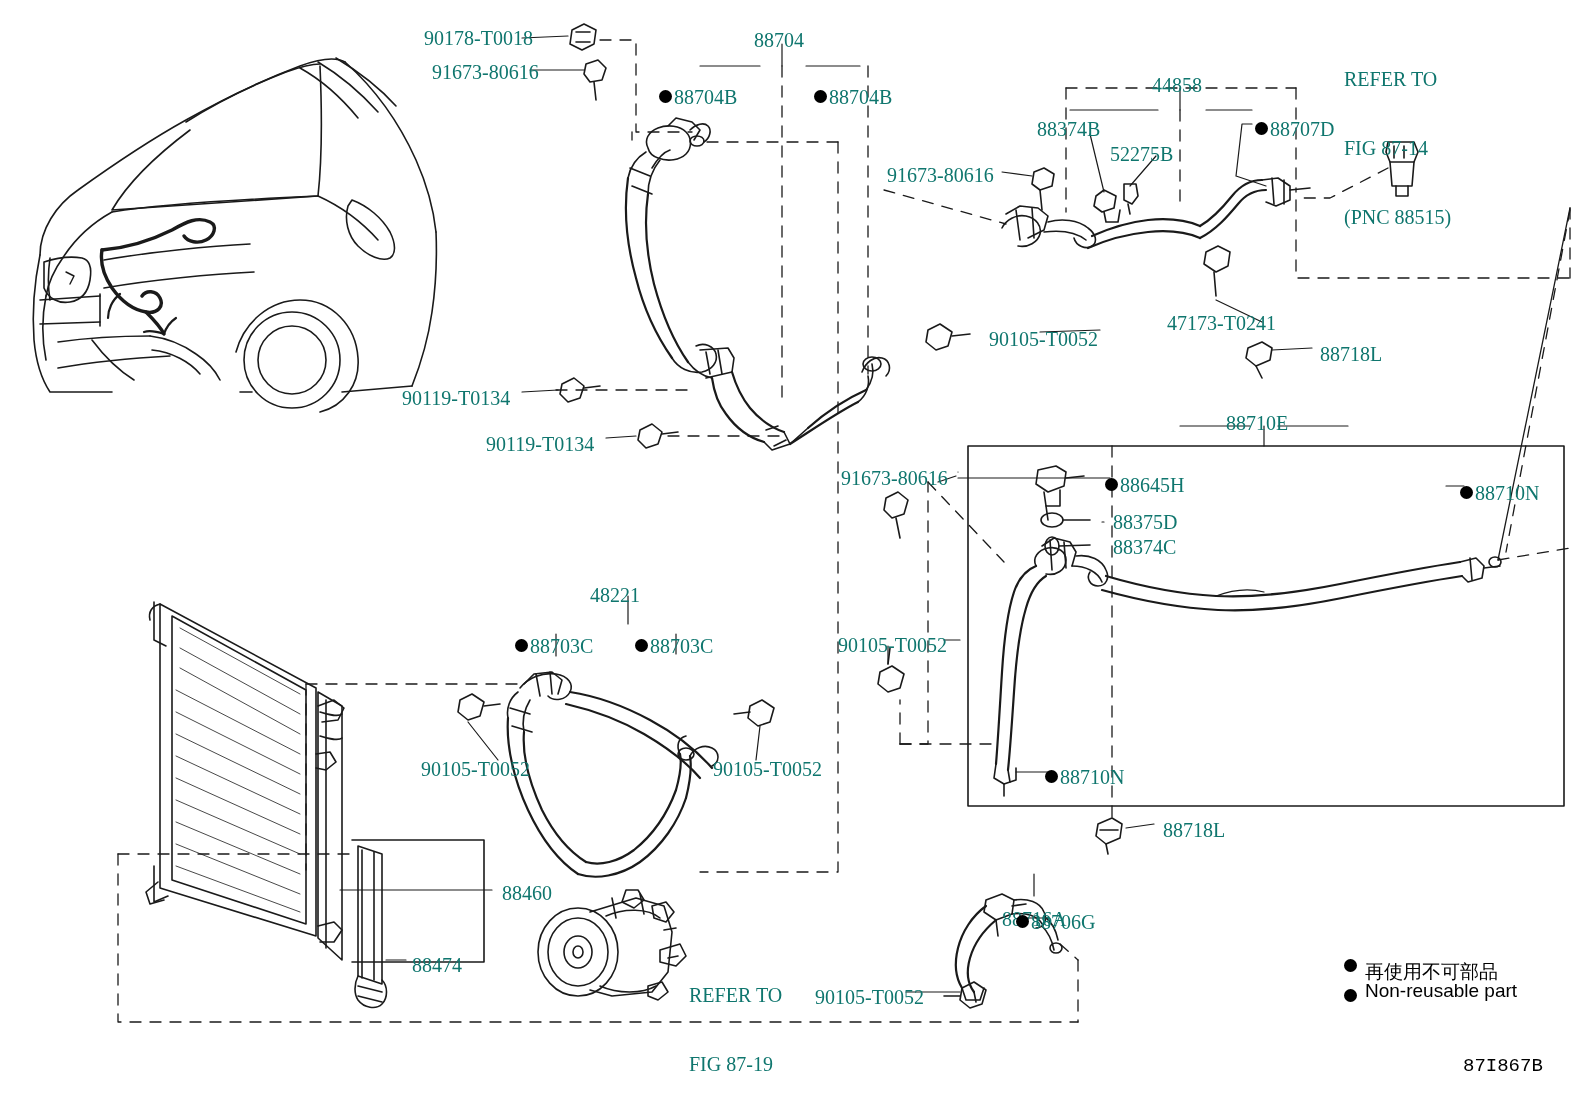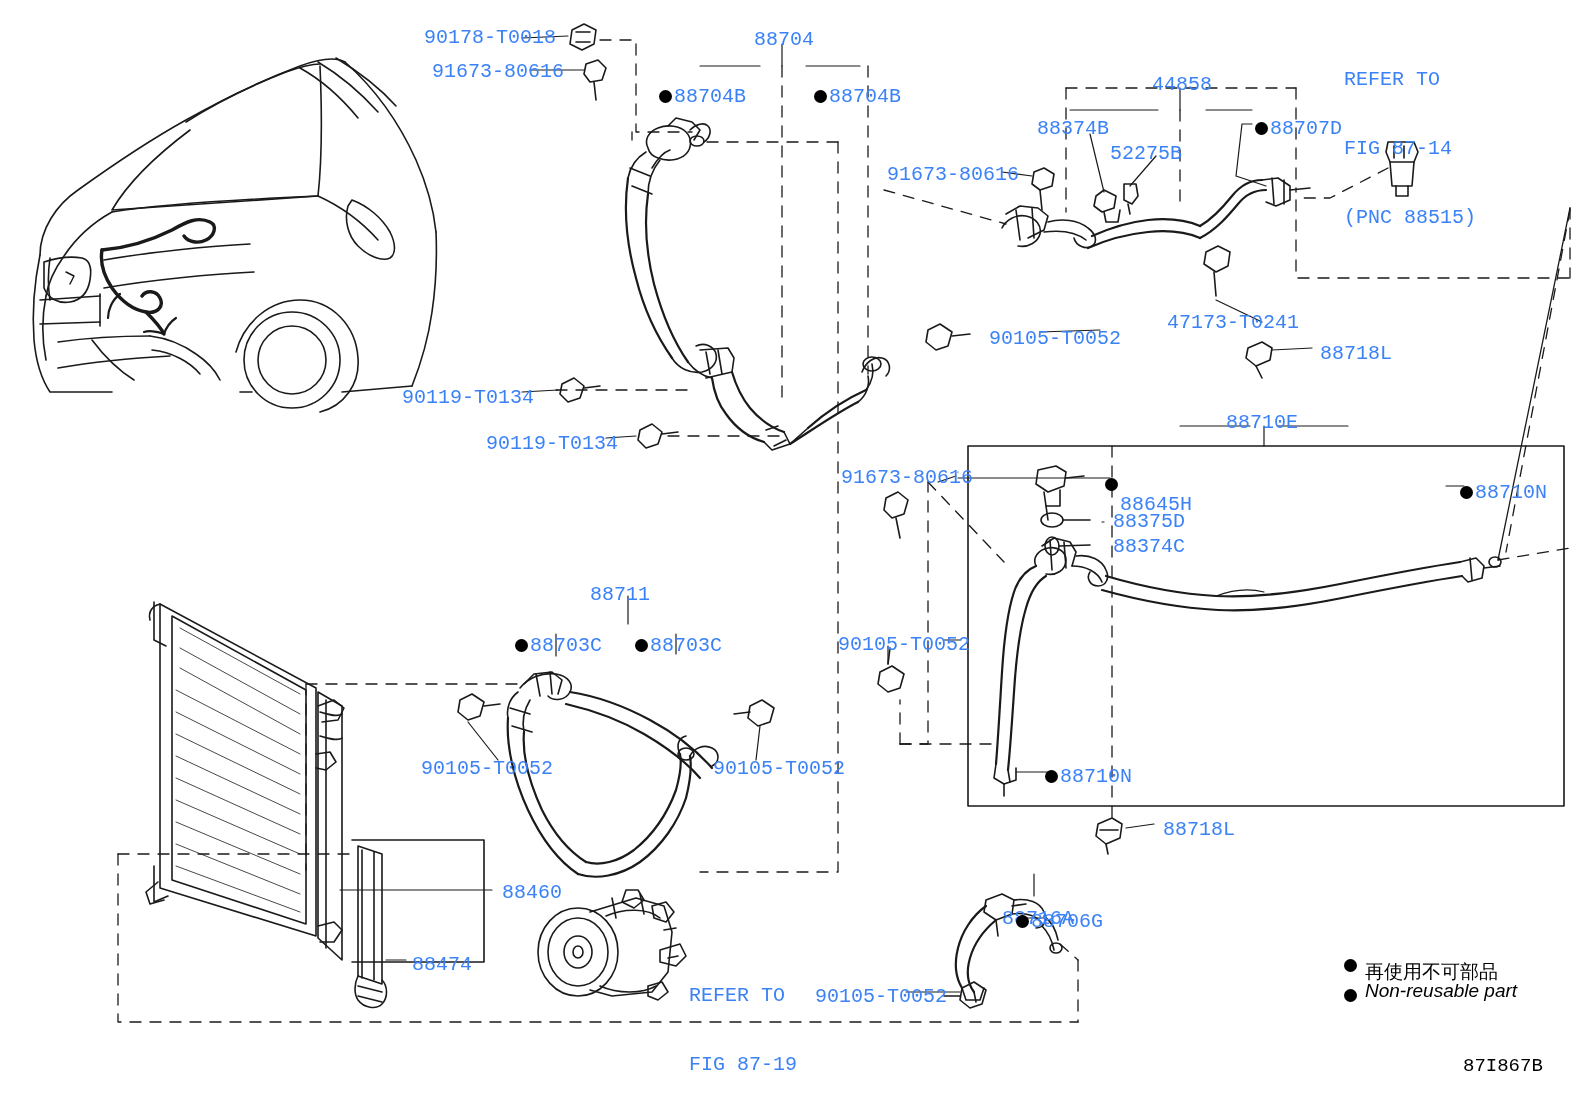--- a/index.html
+++ b/index.html
@@ -19,23 +19,23 @@
   }
   svg.layer {
     position: absolute;
     left: 0;
     top: 0;
     width: 1592px;
     height: 1099px;
   }
   .lbl {
     position: absolute;
-    font-family: Liberation Mono, monospace;
+    font-family: Liberation Serif, serif;
     font-size: 20px;
-    color: #3b82f6;
+    color: #0f766e;
     white-space: pre;
     line-height: 24px;
     letter-spacing: 0px;
   }
   .dot {
     position: absolute;
     width: 13px;
     height: 13px;
     border-radius: 50%;
     background: #000000;
@@ -473,27 +473,27 @@
   <div class="lbl" style="left:1167px; top:311px;"><span>47173-T0241</span></div>
   <div class="lbl" style="left:989px; top:327px;"><span>90105-T0052</span></div>
   <div class="lbl" style="left:1320px; top:342px;"><span>88718L</span></div>
   <div class="lbl" style="left:1226px; top:411px;"><span>88710E</span></div>
 
   <div class="lbl" style="left:402px; top:386px;"><span>90119-T0134</span></div>
   <div class="lbl" style="left:486px; top:432px;"><span>90119-T0134</span></div>
   <div class="lbl" style="left:841px; top:466px;"><span>91673-80616</span></div>
 
   <div class="dot" style="left:1105px; top:478px;"></div>
-  <div class="lbl" style="left:1120px; top:473px;margin-top:20px;"><span>88645H</span></div>
+  <div class="lbl" style="left:1120px; top:473px;"><span>88645H</span></div>
   <div class="dot" style="left:1460px; top:486px;"></div>
   <div class="lbl" style="left:1475px; top:481px;"><span>88710N</span></div>
   <div class="lbl" style="left:1113px; top:510px;"><span>88375D</span></div>
   <div class="lbl" style="left:1113px; top:535px;"><span>88374C</span></div>
 
-  <div class="lbl" style="left:590px; top:583px;"><span>88711</span></div>
+  <div class="lbl" style="left:590px; top:583px;"><span>48221</span></div>
   <div class="dot" style="left:515px; top:639px;"></div>
   <div class="lbl" style="left:530px; top:634px;"><span>88703C</span></div>
   <div class="dot" style="left:635px; top:639px;"></div>
   <div class="lbl" style="left:650px; top:634px;"><span>88703C</span></div>
 
   <div class="lbl" style="left:838px; top:633px;"><span>90105-T0052</span></div>
   <div class="lbl" style="left:421px; top:757px;"><span>90105-T0052</span></div>
   <div class="lbl" style="left:713px; top:757px;"><span>90105-T0052</span></div>
 
   <div class="dot" style="left:1045px; top:770px;"></div>
@@ -507,17 +507,17 @@
   <div class="lbl" style="left:815px; top:985px;"><span>90105-T0052</span></div>
 
   <div class="lbl tworow" style="left:689px; top:938px;">
     <div>REFER TO</div>
     <div>FIG 87-19</div>
   </div>
 
   <div class="dot" style="left:1344px; top:959px;"></div>
   <div class="legend" style="left:1365px; top:950px;margin-top:9px;">再使用不可部品</div>
   <div class="dot" style="left:1344px; top:989px;"></div>
-  <div class="legend" style="left:1365px; top:980px;font-style:italic;">Non-reusable part</div>
+  <div class="legend" style="left:1365px; top:980px;">Non-reusable part</div>
 
   <div class="code" style="left:1463px; top:1055px;">87I867B</div>
 
 </div>
 
 </body></html>

